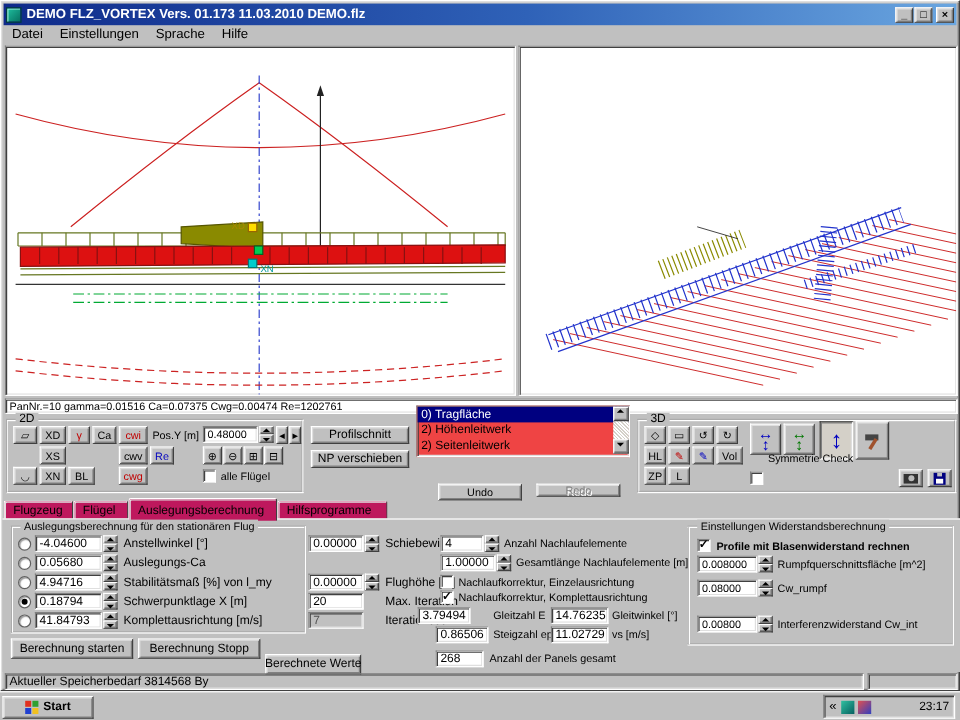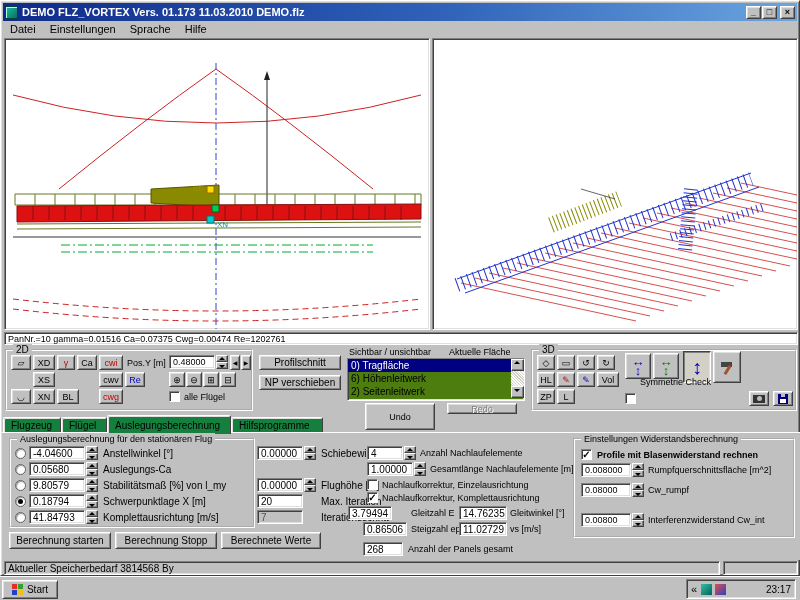--- a/index.html
+++ b/index.html
@@ -22,21 +22,21 @@
   .sp{position:absolute;width:12px;height:14px;display:flex;flex-direction:column}
   .sp b{flex:1;position:relative;background:#c0c0c0;border:1px solid;border-color:#fff #404040 #404040 #fff;box-shadow:inset -1px -1px 0 #808080}
   .sp b.up:after{content:"";position:absolute;left:2px;top:1px;border-left:3px solid transparent;border-right:3px solid transparent;border-bottom:3px solid #000}
   .sp b.dn:after{content:"";position:absolute;left:2px;top:2px;border-left:3px solid transparent;border-right:3px solid transparent;border-top:3px solid #000}
   .cb{position:absolute;width:11px;height:11px;background:#fff;border:1px solid;border-color:#808080 #fff #fff #808080;box-shadow:inset 1px 1px 0 #404040;font-size:10px;line-height:9px;text-align:center;font-weight:bold}
   .cb.checked:after{content:"✓"}
   .rd{position:absolute;width:11px;height:11px;border-radius:50%;background:#fff;border:1px solid #606060;box-shadow:inset 1px 1px 1px #9a9a9a}
   .rd.checked:after{content:"";display:block;width:5px;height:5px;border-radius:50%;background:#000;margin:2px 0 0 2px}
   .gb{position:absolute;border:2px groove #fff}
   .gt{position:absolute;top:-7px;left:6px;background:#c0c0c0;padding:0 3px;font-size:10px;line-height:12px;white-space:nowrap}
-  .tab{position:absolute;top:2px;height:16px;background:#15803d;border:1px solid #404040;border-bottom:none;border-top-color:#fff;border-left-color:#fff;border-radius:2px 2px 0 0;box-shadow:inset 1px 1px 0 #dfdfdf;font-size:10px;padding:2px 7px 10px;white-space:nowrap}
+  .tab{position:absolute;top:2px;height:16px;background:#be185d;border:1px solid #404040;border-bottom:none;border-top-color:#fff;border-left-color:#fff;border-radius:2px 2px 0 0;box-shadow:inset 1px 1px 0 #dfdfdf;font-size:10px;padding:2px 7px 10px;white-space:nowrap}
   .tab.active{top:0;height:19px;z-index:3;padding-top:4px}
   .li{height:13px;font-size:10px;line-height:13px;padding:0 3px;white-space:nowrap}
   .li.sel{background:#000080;color:#fff}
   .wbtn{width:15px;height:13px;margin-left:1px;background:#c0c0c0;border:1px solid;border-color:#fff #404040 #404040 #fff;box-shadow:inset 1px 1px 0 #dfdfdf,inset -1px -1px 0 #808080;font-size:9px;line-height:11px;text-align:center;font-weight:bold}
   .flag{display:grid;grid-template:5px 5px / 5px 5px;gap:1px;margin-right:4px}
   .flag i{display:block}
 </style>
 </head>
 <body>
 
@@ -169,33 +169,33 @@
   <div class="btn tb" style="left:32px;top:388px;width:22px;height:15px">XN</div>
   <div class="btn tb" style="left:56px;top:388px;width:22px;height:15px">BL</div>
   <div class="btn tb red" style="left:98px;top:388px;width:24px;height:15px">cwg</div>
   <span class="cb" style="left:168px;top:390px"></span>
   <span class="lbl f9" style="left:183px;top:391px">alle Flügel</span>
 
   <div class="btn" style="left:258px;top:354px;width:82px;height:15px">Profilschnitt</div>
   <div class="btn" style="left:258px;top:374px;width:82px;height:15px">NP verschieben</div>
   <span class="lbl f9" style="left:348px;top:346px">Sichtbar / unsichtbar</span>
   <span class="lbl f9" style="left:448px;top:346px">Aktuelle Fläche</span>
-  <div class="abs s" style="left:346px;top:357px;width:178px;height:43px;background:#4d7c0f">
+  <div class="abs s" style="left:346px;top:337px;width:178px;height:43px;background:#ef4444">
     <div class="li sel">0) Tragfläche</div>
-    <div class="li">6) Höhenleitwerk</div>
+    <div class="li">2) Höhenleitwerk</div>
     <div class="li">2) Seitenleitwerk</div>
     <div class="abs" style="right:0;top:0;width:13px;height:39px;background:repeating-linear-gradient(45deg,#fff 0 1px,#d4d0c8 1px 2px)">
       <span class="sp" style="left:0;top:0;height:39px;width:13px">
         <b class="up" style="flex:0 0 12px"></b>
         <b style="flex:1;background:transparent;border:none;box-shadow:none"></b>
         <b class="dn" style="flex:0 0 12px"></b>
       </span>
     </div>
   </div>
-  <div class="btn tb" style="left:364px;top:402px;width:70px;height:27px">Undo</div>
+  <div class="btn tb" style="left:364px;top:402px;width:70px;height:14px">Undo</div>
   <div class="btn tb dis" style="left:446px;top:402px;width:70px;height:11px">Redo</div>
 
   <div class="gb" style="left:530px;top:348px;width:266px;height:62px">
     <span class="gt">3D</span>
   </div>
   <div class="btn tb" style="left:536px;top:354px;width:18px;height:15px">
       <span>◇</span>
     </div>
   <div class="btn tb" style="left:556px;top:354px;width:18px;height:15px">
       <span>▭</span>
@@ -271,21 +271,21 @@
 
     <span class="rd" style="left:14px;top:463px"></span>
     <div class="fld" style="left:28px;top:461px;width:56px">0.05680</div>
     <span class="sp" style="left:85px;top:461px">
           <b class="up"></b>
           <b class="dn"></b>
         </span>
     <span class="lbl" style="left:102px;top:463px">Auslegungs-Ca</span>
 
     <span class="rd" style="left:14px;top:479px"></span>
-    <div class="fld" style="left:28px;top:477px;width:56px">9.80579</div>
+    <div class="fld" style="left:28px;top:477px;width:56px">4.94716</div>
     <span class="sp" style="left:85px;top:477px">
           <b class="up"></b>
           <b class="dn"></b>
         </span>
     <span class="lbl" style="left:102px;top:479px">Stabilitätsmaß [%] von l_my</span>
 
     <span class="rd checked" style="left:14px;top:495px"></span>
     <div class="fld" style="left:28px;top:493px;width:56px">0.18794</div>
     <span class="sp" style="left:85px;top:493px">
           <b class="up"></b>
@@ -316,21 +316,21 @@
     <span class="lbl" style="left:320px;top:479px">Flughöhe [m]</span>
 
     <div class="fld" style="left:256px;top:493px;width:46px">20</div>
     <span class="lbl" style="left:320px;top:495px">Max. Iteration</span>
 
     <div class="fld dis" style="left:256px;top:509px;width:46px">7</div>
     <span class="lbl" style="left:320px;top:511px">Iterationsschritt</span>
 
     <div class="btn" style="left:8px;top:531px;width:102px;height:17px">Berechnung starten</div>
     <div class="btn" style="left:114px;top:531px;width:102px;height:17px">Berechnung Stopp</div>
-    <div class="btn" style="left:220px;top:531px;width:100px;height:17px">Berechnete Werte</div>
+    <div class="btn" style="left:220px;top:544px;width:80px;height:17px">Berechnete Werte</div>
 
     <div class="fld" style="left:366px;top:445px;width:36px">4</div>
     <span class="sp" style="left:403px;top:445px">
           <b class="up"></b>
           <b class="dn"></b>
         </span>
     <span class="lbl f9" style="left:419px;top:447px">Anzahl Nachlaufelemente</span>
 
     <div class="fld" style="left:366px;top:461px;width:46px">1.00000</div>
     <span class="sp" style="left:413px;top:461px">
@@ -386,21 +386,21 @@
    </div>
   </div>
 
   <div class="abs s" style="left:3px;top:560px;width:716px;height:14px;z-index:4">
     <span class="lbl" style="left:3px;top:1px">Aktueller Speicherbedarf 3814568 By</span>
   </div>
   <div class="abs s" style="left:722px;top:560px;width:75px;height:14px;z-index:4"></div>
 </div>
 
 <div class="abs" style="left:0;top:576px;width:800px;height:24px;background:#c0c0c0;border-top:1px solid #fff">
-  <div class="btn" style="left:2px;top:3px;width:56px;height:19px;font-weight:normal;font-size:10px">
+  <div class="btn" style="left:2px;top:3px;width:76px;height:19px;font-weight:bold;font-size:10px">
     <span class="flag" actable="false">
         <i style="background:#e03020"></i>
         <i style="background:#30a030"></i>
         <i style="background:#2040d0"></i>
         <i style="background:#f0c020"></i>
       </span>
     <span>Start</span>
   </div>
 
   <div class="abs s" style="left:686px;top:2px;width:110px;height:20px;display:flex;align-items:center;padding:0 4px">

